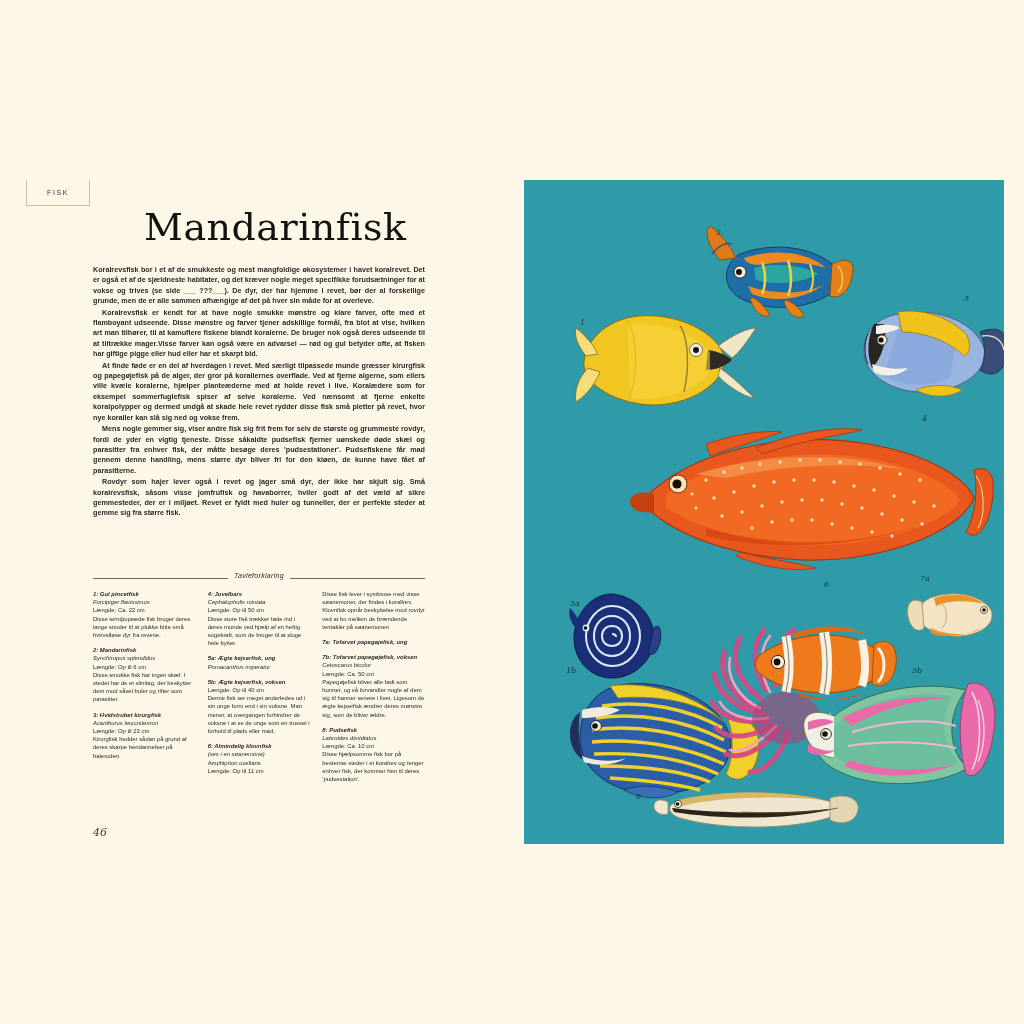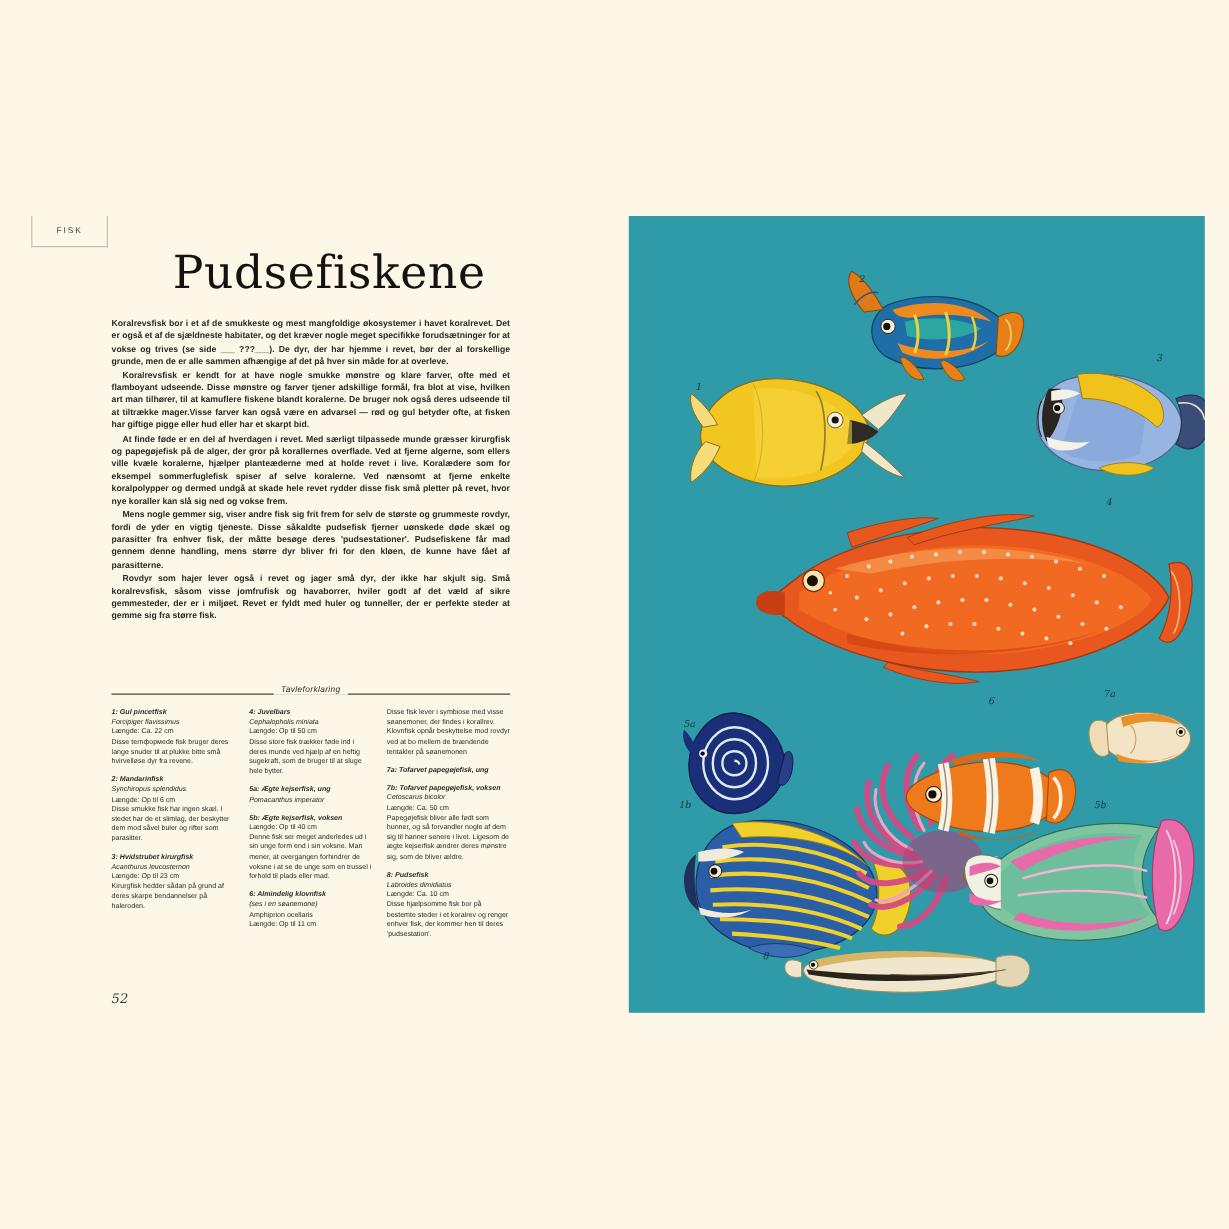--- a/index.html
+++ b/index.html
@@ -88,21 +88,21 @@
 <body>
 
 <div class="page">
 
   <div class="left">
 
     <div class="chapter-tab">
       <span>FISK</span>
     </div>
 
-    <div class="title">Pudsefiskene</div>
+    <div class="title">Mandarinfisk</div>
 
     <div class="body-col">
       <p class="first">Koralrevsfisk bor i et af de smukkeste og mest mangfoldige økosystemer i havet koralrevet. Det er også et af de sjældneste habitater, og det kræver nogle meget specifikke forudsætninger for at vokse og trives (se side ___ ???___). De dyr, der har hjemme i revet, bør der al forskellige grunde, men de er alle sammen afhængige af det på hver sin måde for at overleve.</p>
       <p>Koralrevsfisk er kendt for at have nogle smukke mønstre og klare farver, ofte med et flamboyant udseende. Disse mønstre og farver tjener adskillige formål, fra blot at vise, hvilken art man tilhører, til at kamuflere fiskene blandt koralerne. De bruger nok også deres udseende til at tiltrække mager.Visse farver kan også være en advarsel — rød og gul betyder ofte, at fisken har giftige pigge eller hud eller har et skarpt bid.</p>
       <p>At finde føde er en del af hverdagen i revet. Med særligt tilpassede munde græsser kirurgfisk og papegøjefisk på de alger, der gror på korallernes overflade. Ved at fjerne algerne, som ellers ville kvæle koralerne, hjælper planteæderne med at holde revet i live. Koralædere som for eksempel sommerfuglefisk spiser af selve koralerne. Ved nænsomt at fjerne enkelte koralpolypper og dermed undgå at skade hele revet rydder disse fisk små pletter på revet, hvor nye koraller kan slå sig ned og vokse frem.</p>
       <p>Mens nogle gemmer sig, viser andre fisk sig frit frem for selv de største og grummeste rovdyr, fordi de yder en vigtig tjeneste. Disse såkaldte pudsefisk fjerner uønskede døde skæl og parasitter fra enhver fisk, der måtte besøge deres 'pudsestationer'. Pudsefiskene får mad gennem denne handling, mens større dyr bliver fri for den kløen, de kunne have fået af parasitterne.</p>
       <p>Rovdyr som hajer lever også i revet og jager små dyr, der ikke har skjult sig. Små koralrevsfisk, såsom visse jomfrufisk og havaborrer, hviler godt af det væld af sikre gemmesteder, der er i miljøet. Revet er fyldt med huler og tunneller, der er perfekte steder at gemme sig fra større fisk.</p>
     </div>
 
     <div class="legend-rule"></div>
@@ -173,21 +173,21 @@
         <div class="legend-entry">
           <span class="hd">8: Pudsefisk</span><br>
           <span class="sci">Labroides dimidiatus</span><br>
           <span class="ln">Længde: Ca. 10 cm</span>
           <span class="ln">Disse hjælpsomme fisk bor på bestemte steder i et koralrev og renger enhver fisk, der kommer hen til deres 'pudsestation'.</span>
         </div>
       </div>
 
     </div>
 
-    <div class="pagenum">52</div>
+    <div class="pagenum">46</div>
   </div>
 
   <div class="plate">
 
     <div class="fish" style="left:44px;top:126px;">
       <svg width="190" height="110" viewBox="0 0 190 110">
         <path d="M70 10 C118 6 158 34 156 56 C154 82 112 104 72 98 C34 92 14 72 16 55 C18 36 36 14 70 10 Z" fill="#f2c621" stroke="#8a6a10" stroke-width="1"></path>
         <path d="M18 50 C10 40 6 30 8 22 C18 30 26 40 30 48 Z" fill="#f6dd7a" stroke="#8a6a10" stroke-width="0.8"></path>
         <path d="M20 62 C10 72 6 86 8 96 C20 88 28 76 32 66 Z" fill="#f6dd7a" stroke="#8a6a10" stroke-width="0.8"></path>
         <path d="M150 40 C166 28 180 22 188 22 C180 34 172 46 164 52 Z" fill="#f0e6c8" stroke="#7a6a44" stroke-width="0.8"></path>

